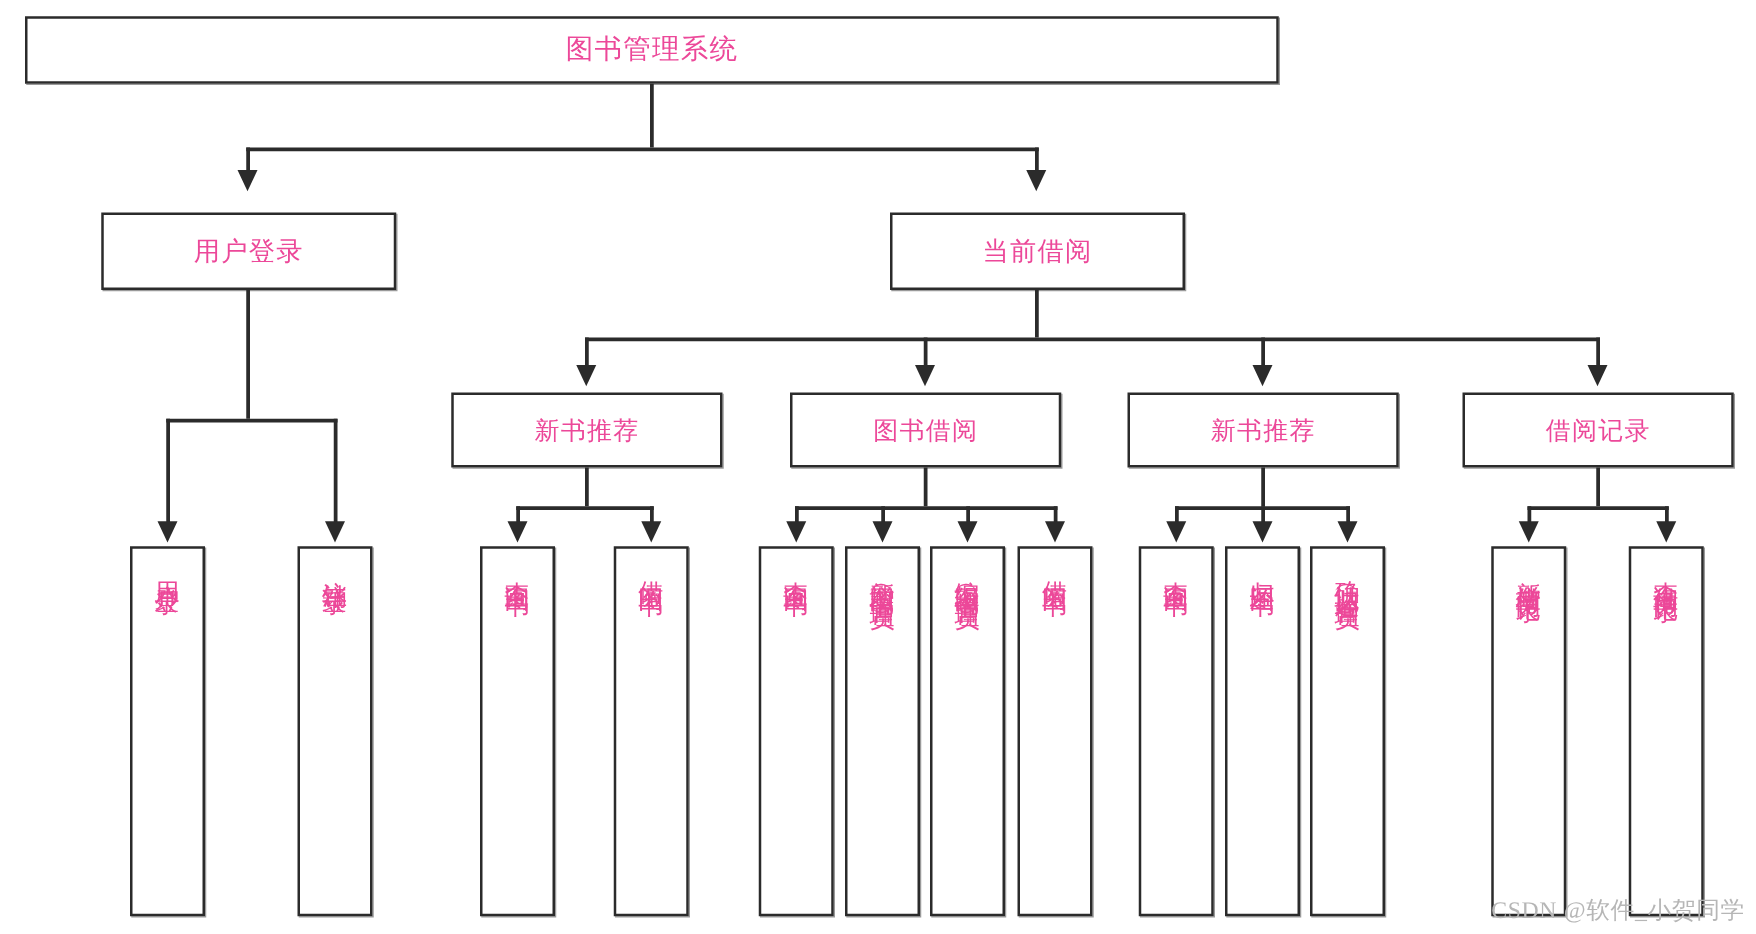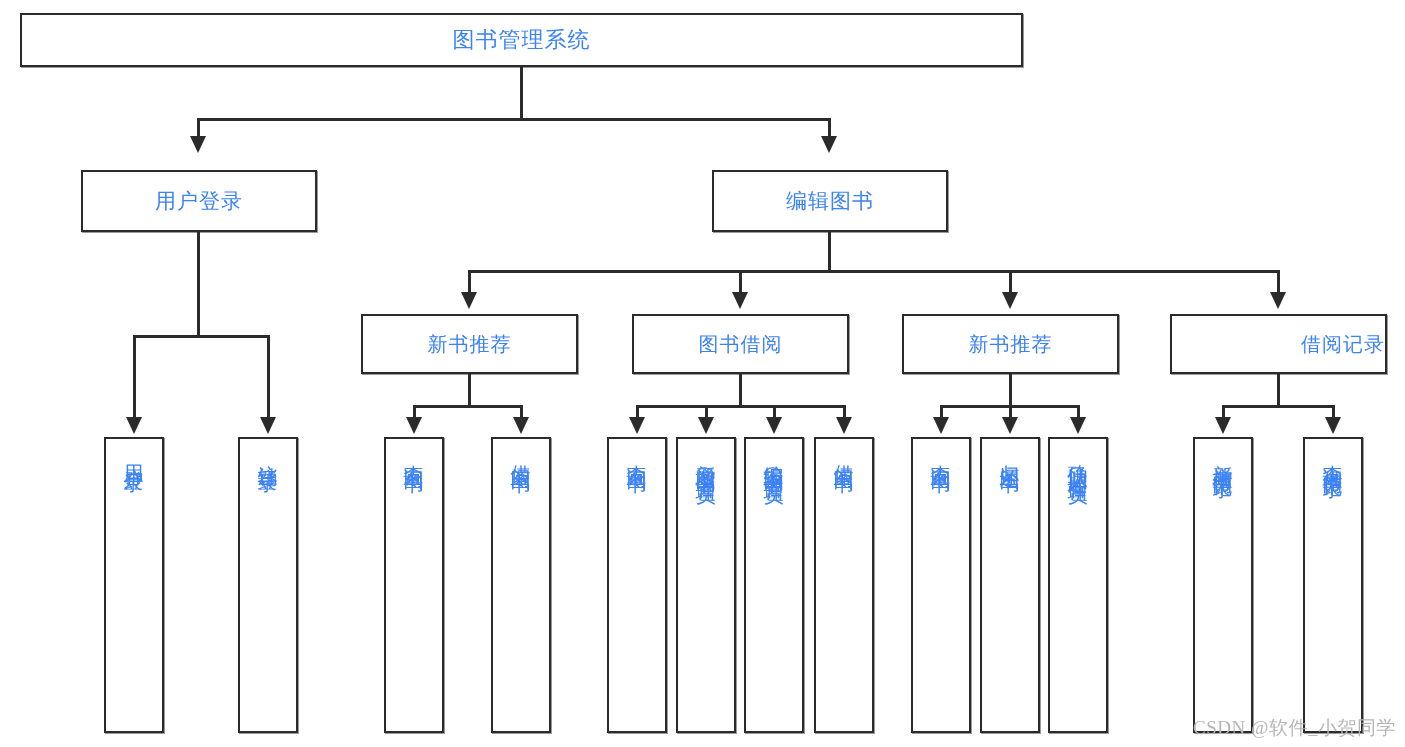--- a/index.html
+++ b/index.html
@@ -28,21 +28,21 @@
     box-shadow: 1px 1px 0 0 #9a9a9a;
     display: flex;
     align-items: center;
     justify-content: center;
     overflow: hidden;
   }
   .node .label {
     font-size: 21px;
     line-height: 1.25;
     letter-spacing: 1px;
-    color: #3b82f6;
+    color: #ec4899;
     white-space: nowrap;
     text-align: center;
   }
   .node.root .label { font-size: 22px; }
   .node.level2 .label { font-size: 21px; }
   .node.level3 .label { font-size: 20px; }
 
   
   .node.leaf {
     align-items: flex-start;
@@ -103,21 +103,21 @@
   <div class="conn-v" style="left:197px; top:118px; width:3px; height:20px;"></div>
   <div class="conn-v" style="left:828px; top:118px; width:3px; height:20px;"></div>
   <div class="arrow" style="left:190px; top:136px;"></div>
   <div class="arrow" style="left:821px; top:136px;"></div>
 
   <div class="node level2" style="left:81px; top:170px; width:236px; height:62px;">
     <span class="label">用户登录</span>
   </div>
 
   <div class="node level2" style="left:712px; top:170px; width:236px; height:62px;">
-    <span class="label">编辑图书</span>
+    <span class="label">当前借阅</span>
   </div>
 
   <div class="conn-v" style="left:197px; top:232px; width:3px; height:103px;"></div>
   <div class="conn-h" style="left:133px; top:335px; width:137px; height:3px;"></div>
   <div class="conn-v" style="left:133px; top:335px; width:3px; height:84px;"></div>
   <div class="conn-v" style="left:267px; top:335px; width:3px; height:84px;"></div>
   <div class="arrow" style="left:126px; top:417px;"></div>
   <div class="arrow" style="left:260px; top:417px;"></div>
 
   <div class="conn-v" style="left:828px; top:232px; width:3px; height:38px;"></div>
@@ -133,21 +133,21 @@
 
   <div class="node level3" style="left:632px; top:314px; width:217px; height:60px;">
     <span class="label">图书借阅</span>
   </div>
   <div class="node level3" style="left:361px; top:314px; width:217px; height:60px;">
     <span class="label">新书推荐</span>
   </div>
   <div class="node level3" style="left:902px; top:314px; width:217px; height:60px;">
     <span class="label">新书推荐</span>
   </div>
-  <div class="node level3" style="left:1170px; top:314px; width:217px; height:60px;justify-content:flex-end;">
+  <div class="node level3" style="left:1170px; top:314px; width:217px; height:60px;">
     <span class="label">借阅记录</span>
   </div>
 
   <div class="conn-v" style="left:468px; top:374px; width:3px; height:31px;"></div>
   <div class="conn-h" style="left:413px; top:405px; width:110px; height:3px;"></div>
   <div class="conn-v" style="left:413px; top:405px; width:3px; height:14px;"></div>
   <div class="conn-v" style="left:520px; top:405px; width:3px; height:14px;"></div>
   <div class="arrow" style="left:406px; top:417px;"></div>
   <div class="arrow" style="left:513px; top:417px;"></div>
 

